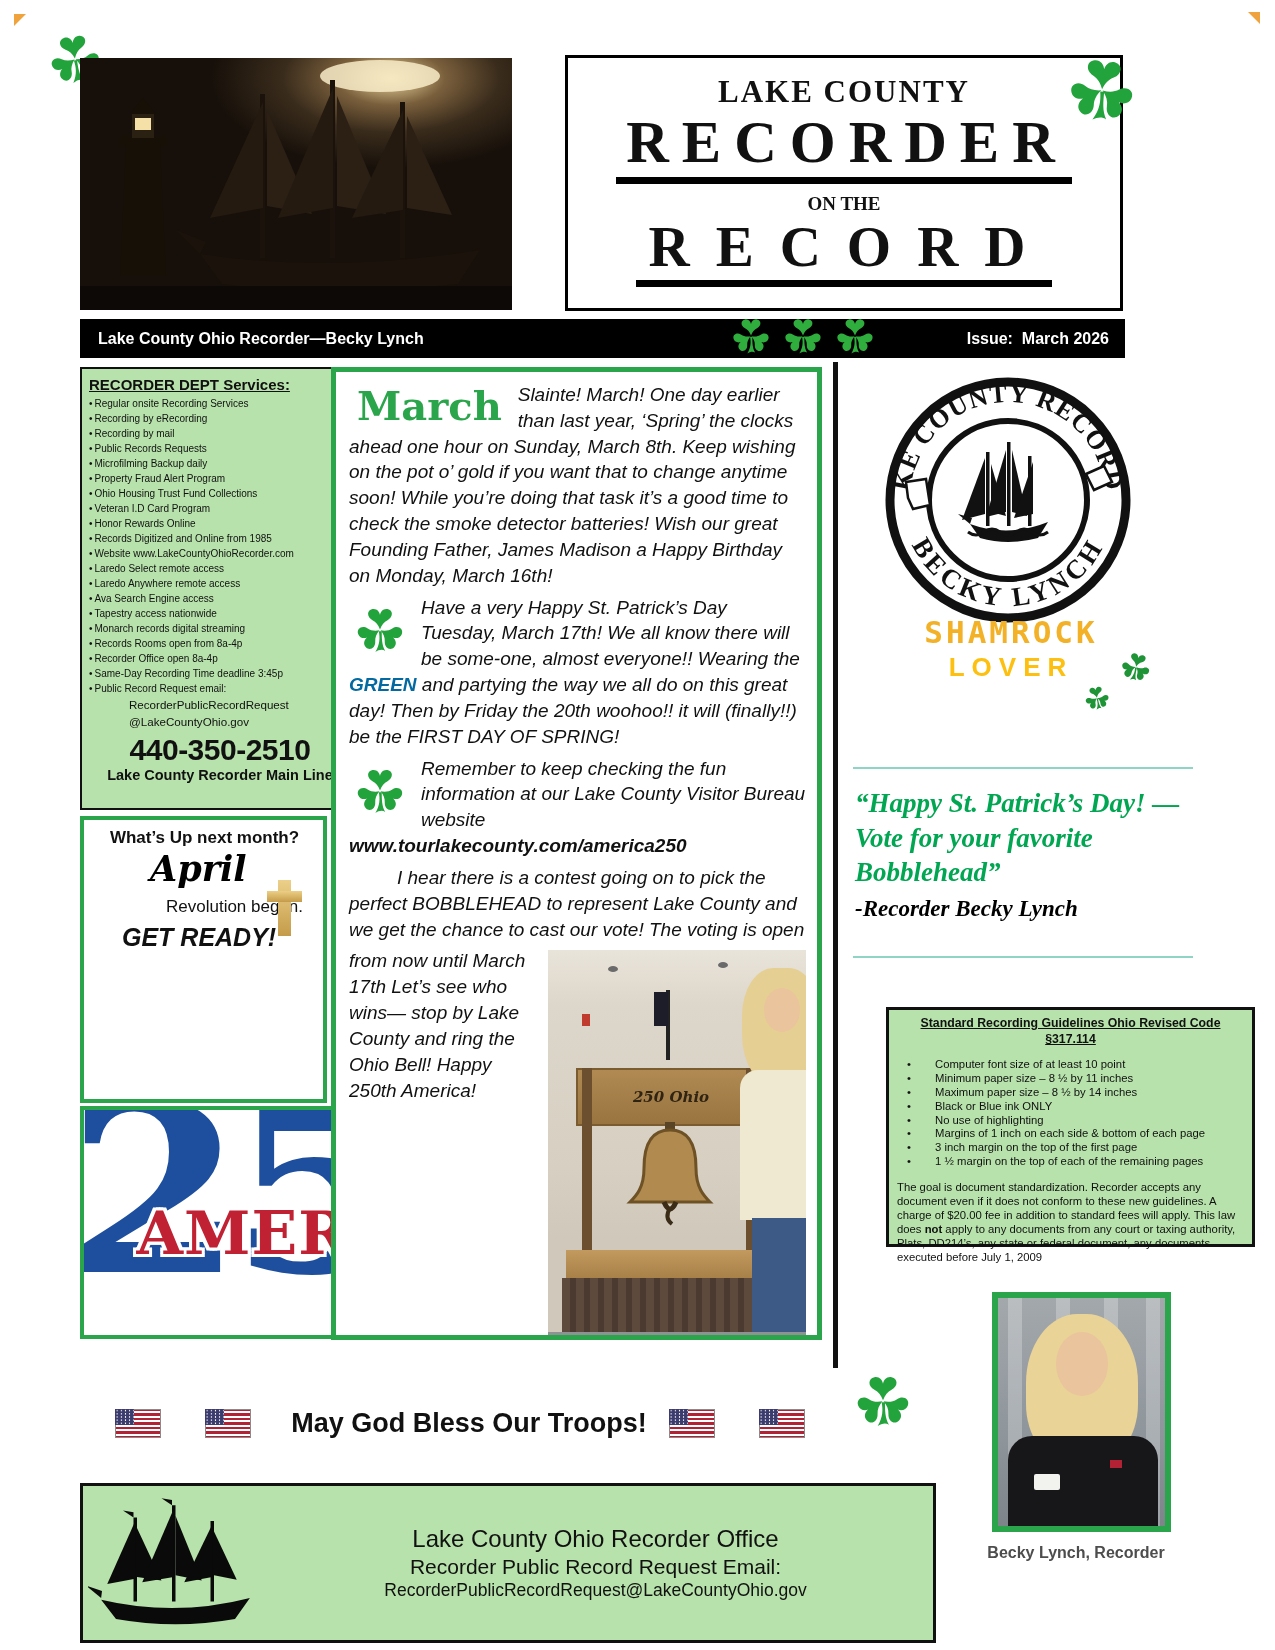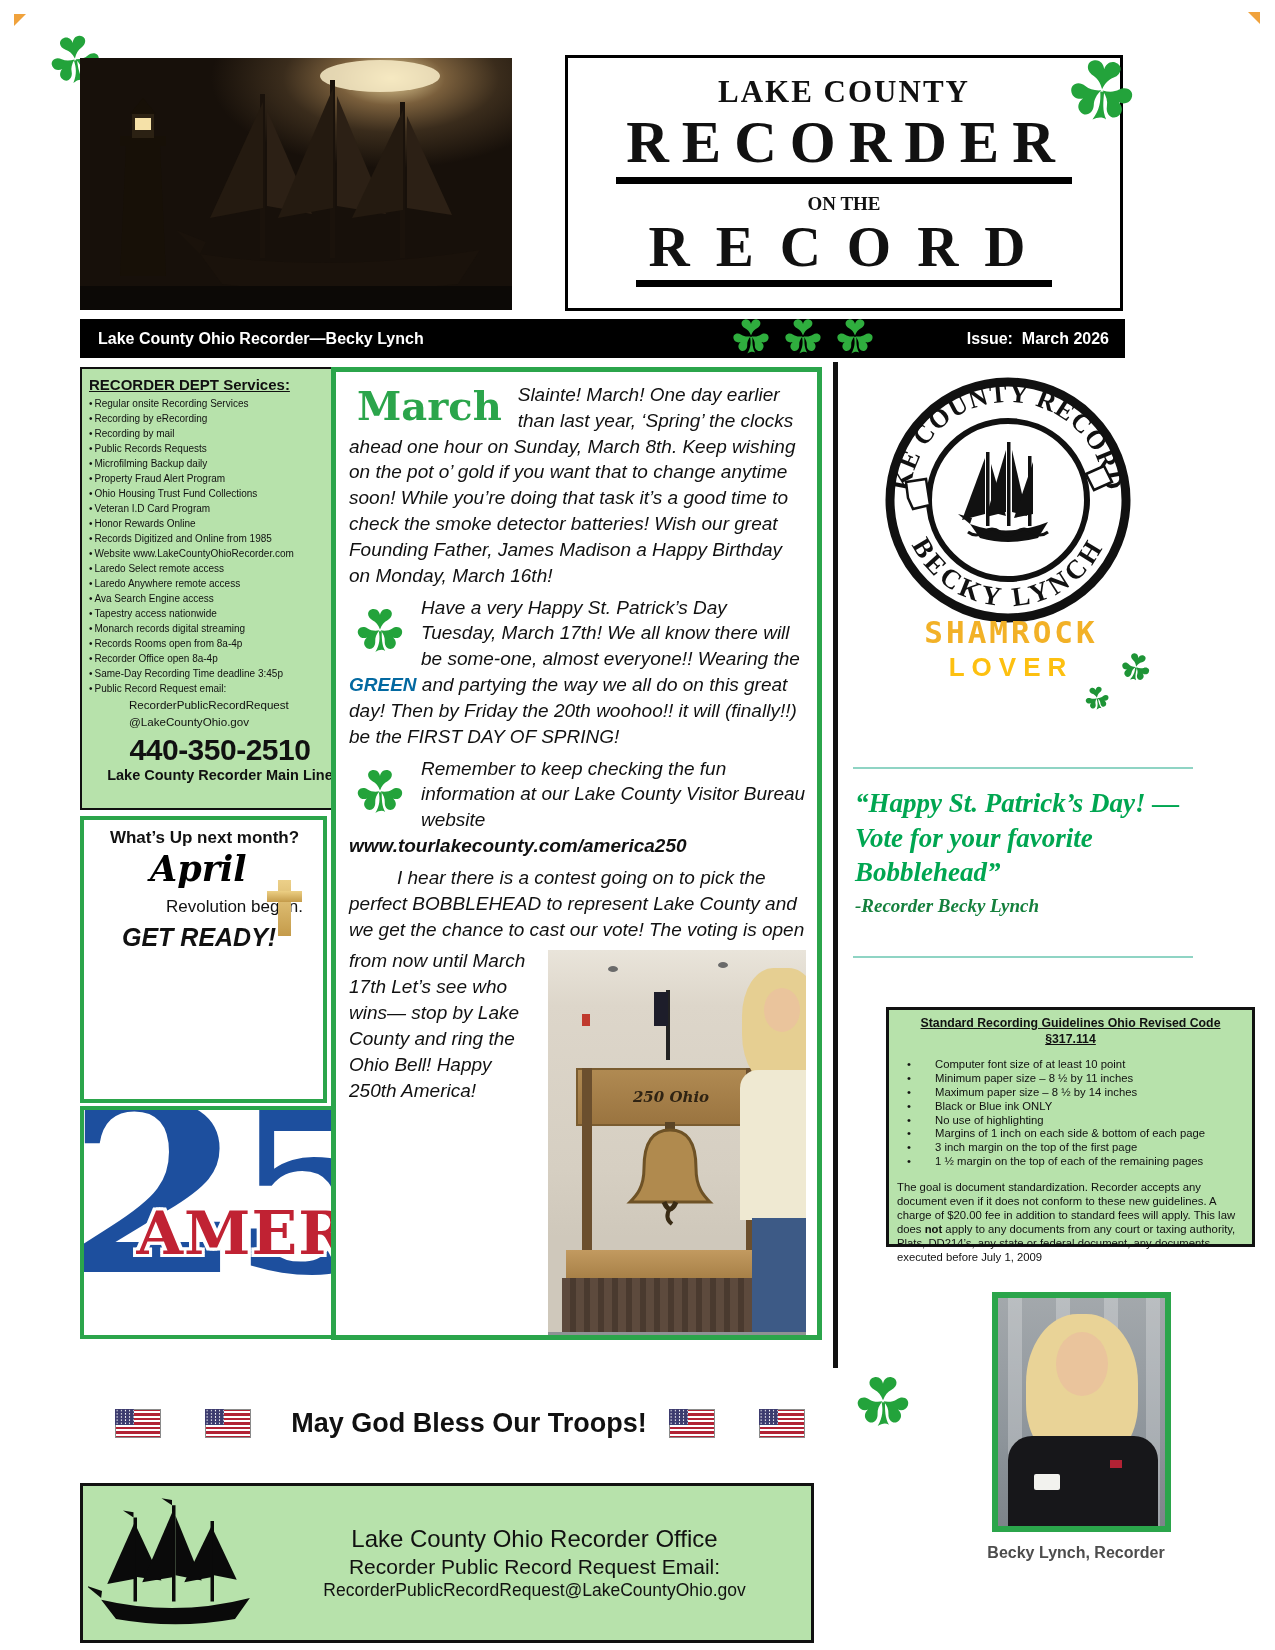--- a/index.html
+++ b/index.html
@@ -100,21 +100,21 @@
 
   
   .divider{left:833px;top:362px;width:5px;height:1006px;background:#111;}
   .seal{left:882px;top:374px;width:252px;height:252px;}
   .shamlove{left:855px;top:614px;width:312px;text-align:center;position:absolute;}
   .sl-1{font-size:31px;font-weight:bold;color:#f2b127;letter-spacing:3px;font-family:"DejaVu Sans Mono",monospace;}
   .sl-2{font-size:26px;font-weight:bold;color:#fdc010;letter-spacing:7px;margin-top:2px;}
   .rule{height:2px;background:#8fd4c4;}
   .quote{left:855px;top:786px;width:338px;font-family:"Liberation Serif",serif;font-weight:bold;
       font-style:italic;font-size:27px;line-height:1.28;color:#00a651;}
-  .quote-attr{font-size:19px;color:#15803d;margin-top:4px;}
+  .quote-attr{font-size:23px;color:#000000;margin-top:4px;}
 
   .guidelines{left:886px;top:1007px;width:369px;height:240px;padding:6px 8px;font-size:11.3px;line-height:1.23;border-width:3px;}
   .gl-title{font-weight:bold;text-align:center;text-decoration:underline;font-size:12.3px;line-height:1.3;margin-bottom:10px;}
   .gl-list{list-style:none;margin:0;padding:0;}
   .gl-list li{position:relative;padding-left:38px;}
   .gl-list li::before{content:"•";position:absolute;left:10px;}
   .gl-para{margin-top:12px;}
 
   .becky{left:992px;top:1292px;width:167px;height:228px;border:6px solid #2ba54b;overflow:hidden;
       background:linear-gradient(180deg,#a3a8ac 0%,#8e959b 60%,#7d848a 100%);}
@@ -128,21 +128,21 @@
 
   
   .troops{left:80px;top:1408px;width:760px;display:flex;align-items:center;justify-content:center;}
   .troops-msg{font-size:27px;font-weight:bold;margin:0 22px 0 40px;}
   .flag{width:46px;height:29px;position:relative;flex:0 0 auto;
       background:repeating-linear-gradient(180deg,#b22234 0 2.23px,#ffffff 2.23px 4.46px);
       box-shadow:inset 0 0 0 1px #8a8a8a;}
   .flag::before{content:"";position:absolute;top:0;left:0;width:19px;height:16px;
       background-color:#3c3b6e;background-image:radial-gradient(#fff 0.7px,transparent 1px);background-size:4.2px 3.2px;}
   .flag + .flag{margin-left:44px;}
-  .footer{left:80px;top:1483px;width:734px;height:160px;border-width:3px;display:flex;align-items:center;}
+  .footer{left:80px;top:1483px;width:856px;height:160px;border-width:3px;display:flex;align-items:center;}
   .ft-ship{flex:0 0 185px;height:140px;}
   .ft-text{flex:1;text-align:center;line-height:1.25;padding-right:10px;}
   .ft-1{font-size:24px;}
   .ft-2,.ft-3,.ft-5{font-size:17.5px;}
   .ft-4{font-size:21px;}
 </style>
 </head>
 <body>
 
 <svg width="0" height="0" style="position:absolute">

